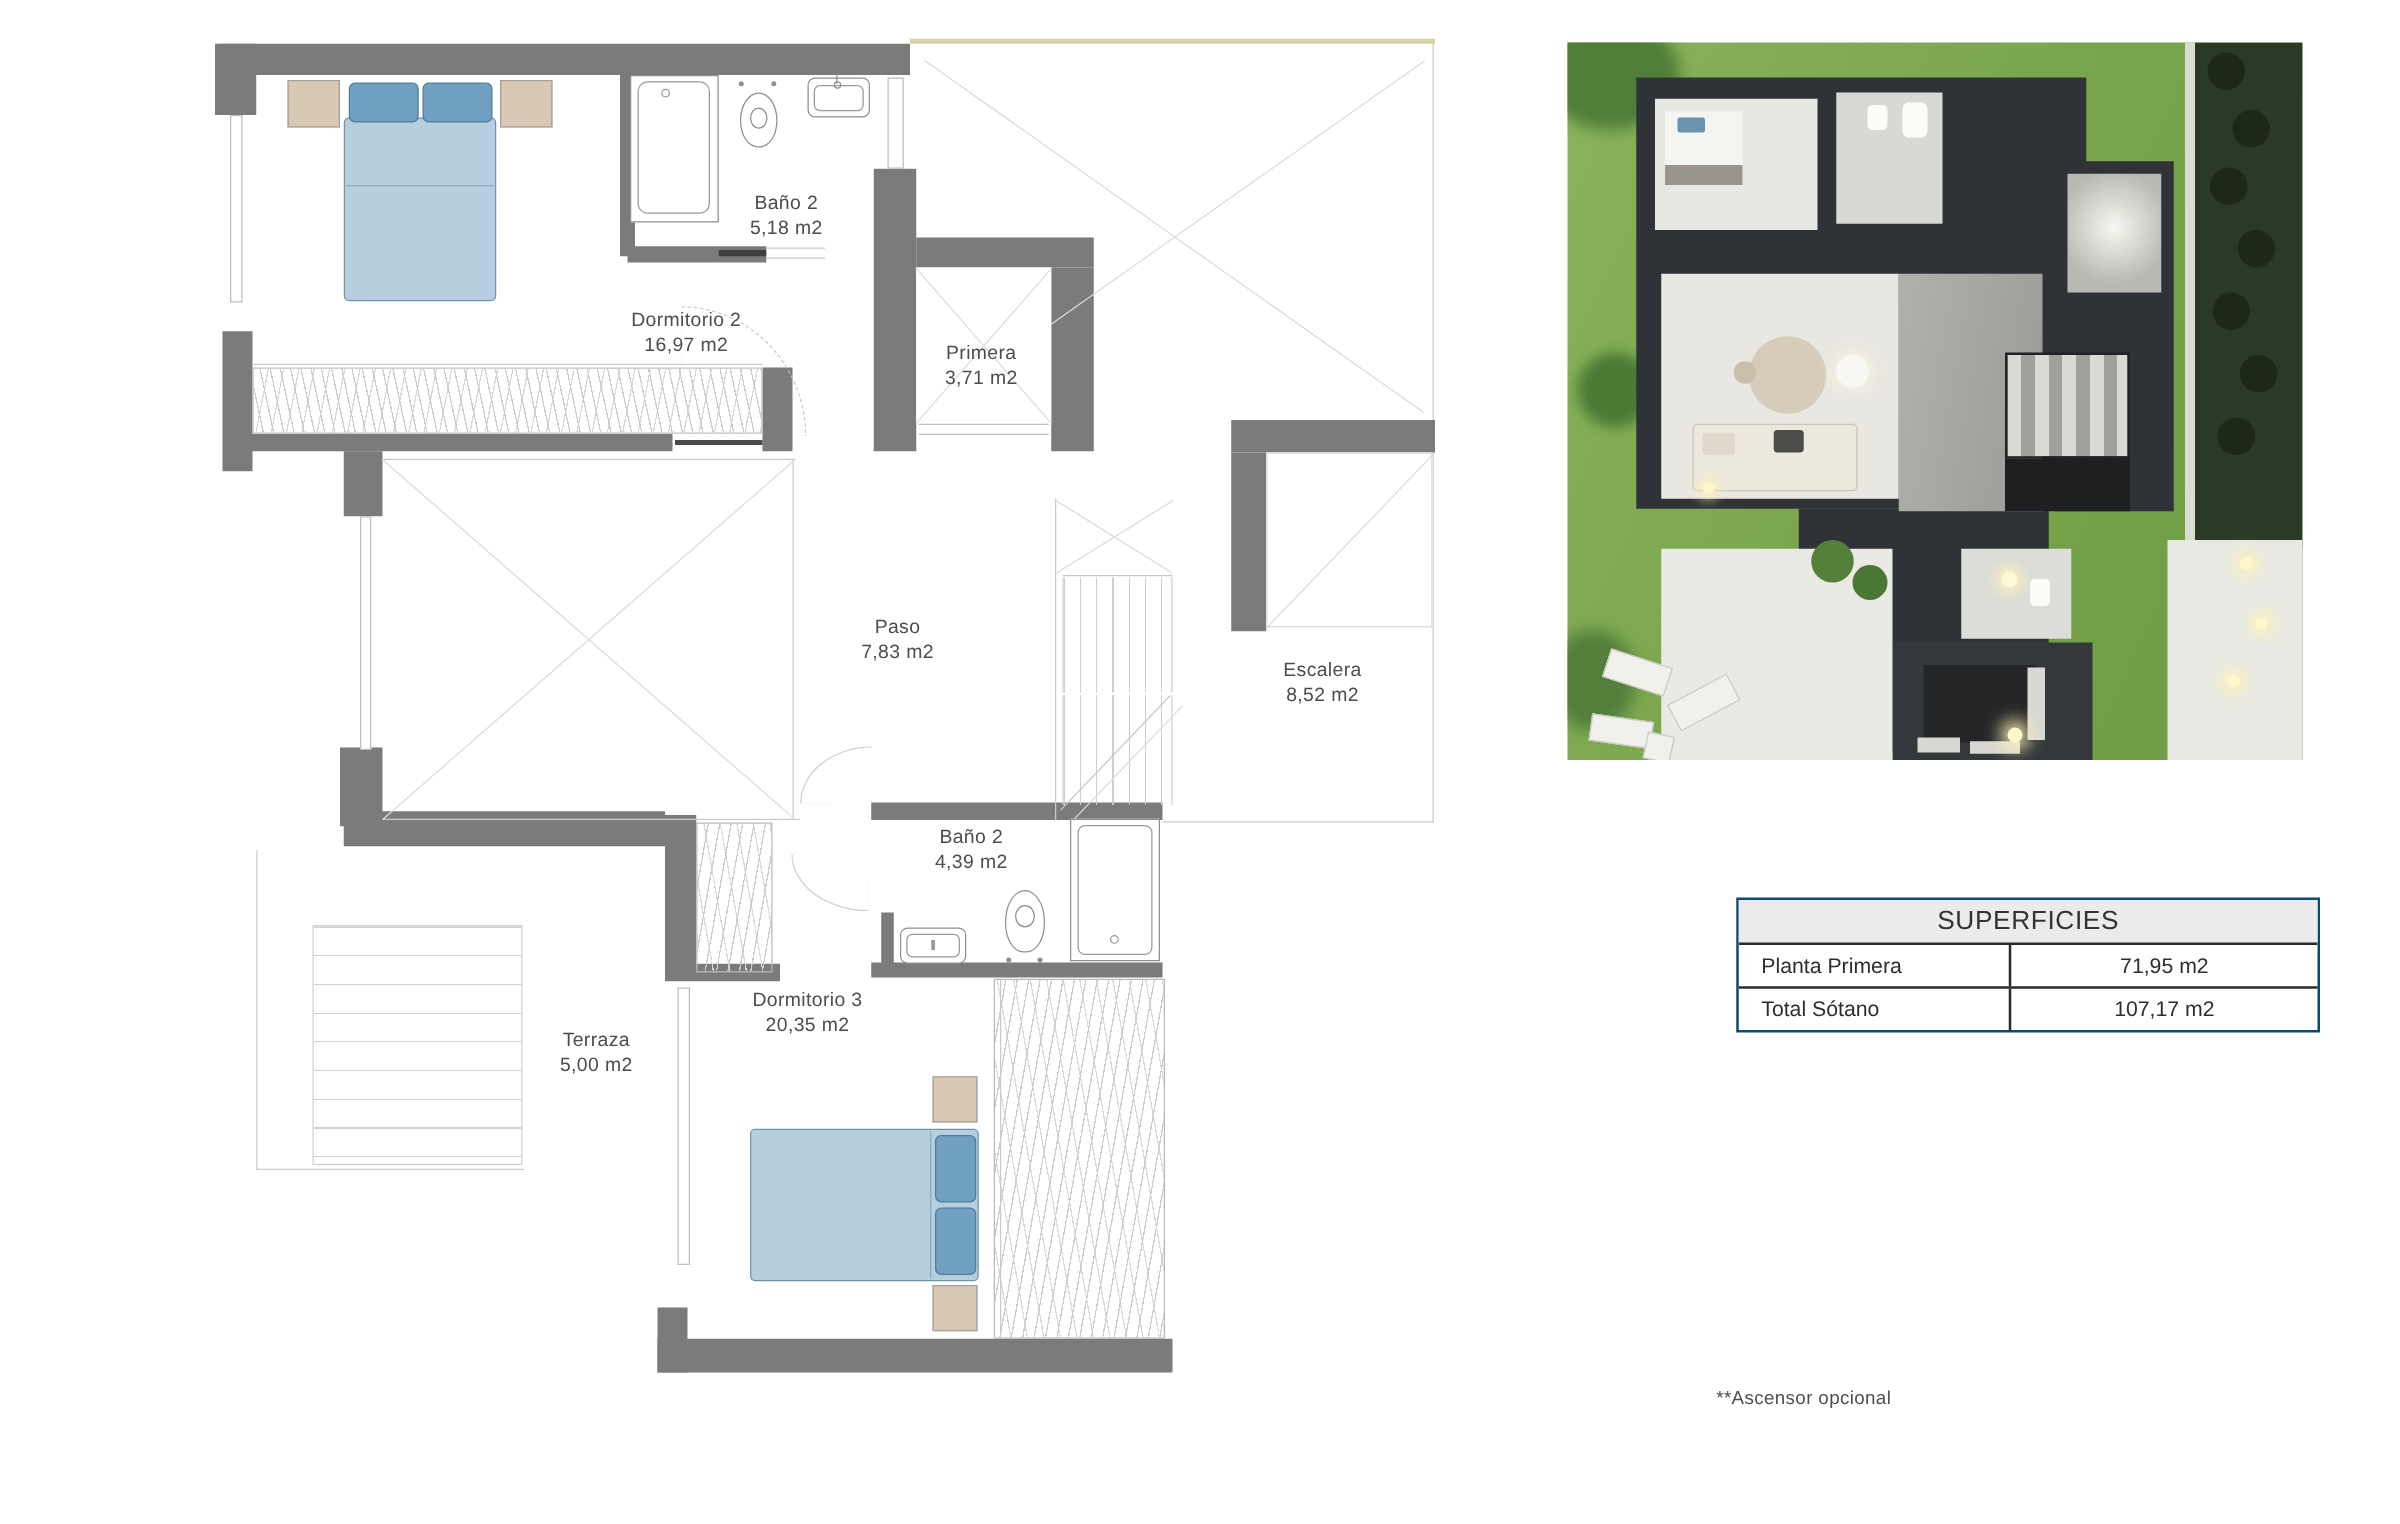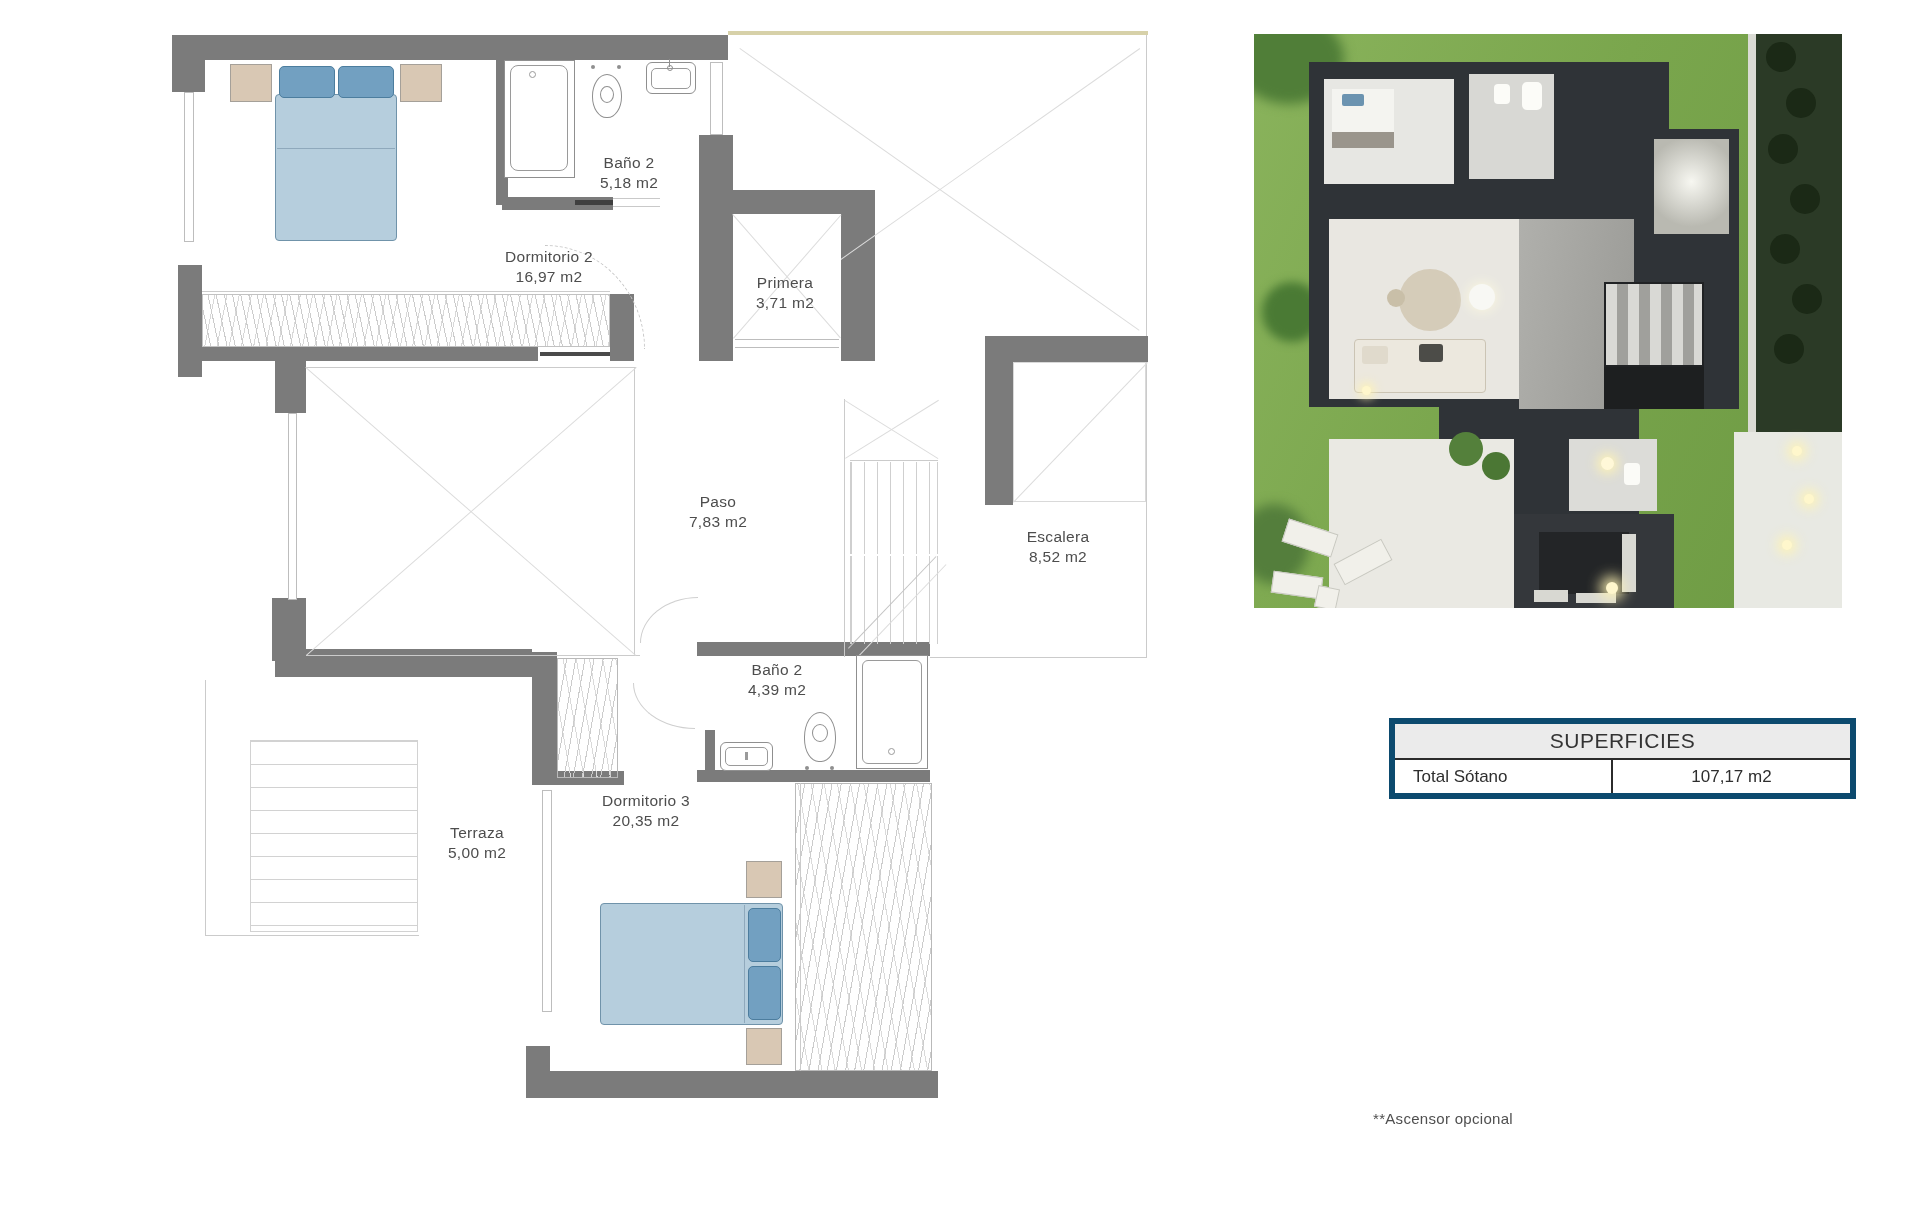--- a/index.html
+++ b/index.html
@@ -26,21 +26,21 @@
        repeating-linear-gradient(80deg, rgba(0,0,0,0) 0 12px, #dadada 12px 13px);}
   .slats{position:absolute;box-sizing:border-box;border:1px solid #d2d2d2;
      background:repeating-linear-gradient(180deg,#d2d2d2 0 1px, rgba(0,0,0,0) 1px 23px);}
   .treads{position:absolute;box-sizing:border-box;border-left:1px solid #cfcfcf;border-right:1px solid #cfcfcf;
      background:repeating-linear-gradient(90deg,#cfcfcf 0 1px, rgba(0,0,0,0) 1px 13px);}
   
   .bedbody{position:absolute;background:#b6cedd;border:1px solid #7093aa;border-radius:4px;box-sizing:border-box;}
   .pillow{position:absolute;background:#72a0c1;border:1px solid #4c7d9e;border-radius:5px;box-sizing:border-box;}
   .tanbox{position:absolute;background:#d9c8b4;border:1px solid #a5a099;box-sizing:border-box;}
   
-  .sup-table{position:absolute;left:1389px;top:718px;width:467px;border:6px solid #0c4a6e;background:#fff;
+  .sup-table{position:absolute;left:1389px;top:718px;width:467px;border:2px solid #0c4a6e;background:#fff;
      color:#2e2e2e;box-sizing:border-box;}
   .sup-head{height:34px;background:#ebebeb;border-bottom:2px solid #2b2b2b;display:flex;align-items:center;
      justify-content:center;font-size:21px;letter-spacing:.5px;color:#333;}
   .sup-row{display:flex;height:33.2px;border-bottom:2px solid #2b2b2b;font-size:17px;}
   .sup-row:last-child{border-bottom:none;}
   .sup-label{width:218px;border-right:2px solid #2b2b2b;display:flex;align-items:center;padding-left:18px;box-sizing:border-box;}
   .sup-value{flex:1;display:flex;align-items:center;justify-content:center;}
   .footnote{position:absolute;left:1373px;top:1110px;font-size:15px;color:#4f4f4f;letter-spacing:.3px;}
   
   .r{position:absolute;}
@@ -267,18 +267,22 @@
   <div class="blob" style="left:538px;top:412px;width:10px;height:10px;background:#fff7cc;box-shadow:0 0 12px 5px rgba(255,244,180,.85);"></div>
   <div class="blob" style="left:550px;top:460px;width:10px;height:10px;background:#fff7cc;box-shadow:0 0 12px 5px rgba(255,244,180,.85);"></div>
   <div class="blob" style="left:528px;top:506px;width:10px;height:10px;background:#fff7cc;box-shadow:0 0 12px 5px rgba(255,244,180,.85);"></div>
   <div class="blob" style="left:108px;top:352px;width:9px;height:9px;background:#fff7cc;box-shadow:0 0 10px 4px rgba(255,244,180,.8);"></div>
   <div class="blob" style="left:352px;top:548px;width:12px;height:12px;background:#fff7cc;box-shadow:0 0 14px 6px rgba(255,244,180,.9);"></div>
 </div>
 
 <div class="sup-table">
   <div class="sup-head">SUPERFICIES</div>
   <div class="sup-row">
+    <div class="sup-label">Planta Primera</div>
+    <div class="sup-value">71,95 m2</div>
+  </div>
+  <div class="sup-row">
     <div class="sup-label">Total Sótano</div>
     <div class="sup-value">107,17 m2</div>
   </div>
 </div>
 
 <div class="footnote">**Ascensor opcional</div>
 
 </body></html>

